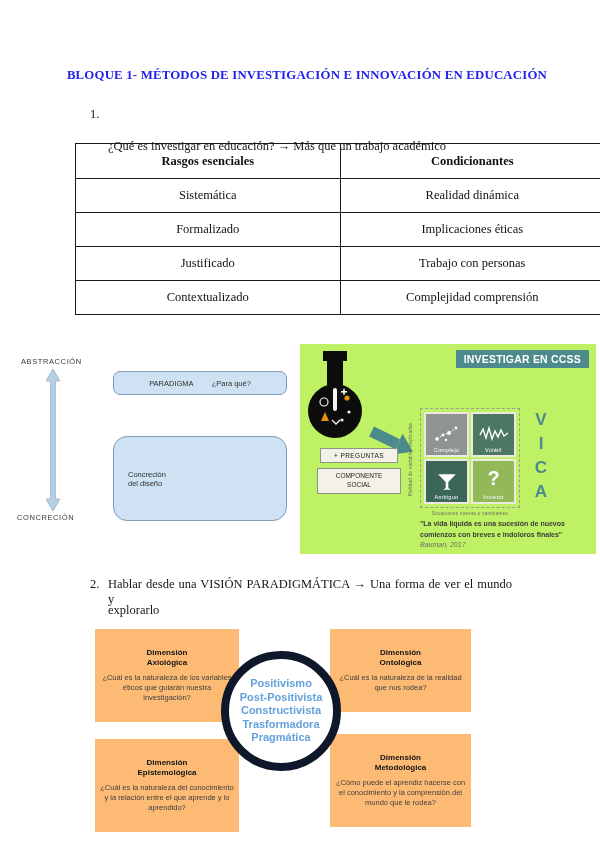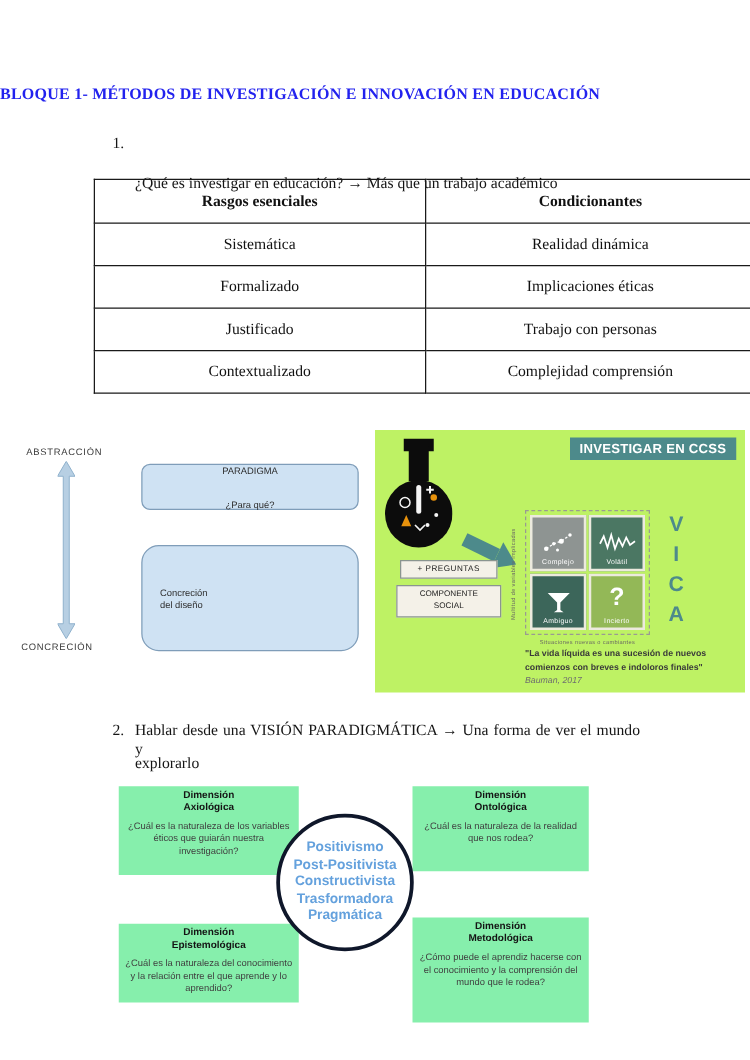--- a/index.html
+++ b/index.html
@@ -1,20 +1,20 @@
 <!DOCTYPE html>
 <html><head>
 <meta charset="utf-8">
 <style>
   html,body{margin:0;padding:0;background:#fff;}
   .page{position:relative;width:600px;height:848px;background:#ffffff;overflow:hidden;
         font-family:"Liberation Serif", serif;color:#111;}
 
   
-  .doc-title{position:absolute;top:68px;left:0;width:536px;text-align:left;
+  .doc-title{position:absolute;top:68px;left:11px;width:536px;text-align:right;
              font-weight:bold;font-size:12.8px;color:#2222ee;letter-spacing:.2px;}
   .list-item{position:absolute;font-size:12.5px;color:#151515;}
   .num{position:absolute;}
   .item1-num{top:107px;left:90px;}
   .item1-text{top:107px;left:108px;width:420px;margin-top:32px;}
   .item2-num{top:577px;left:90px;}
   .item2-line1{top:577px;left:108px;width:404px;text-align:justify;text-align-last:justify;}
   .item2-line2{top:603px;left:108px;width:404px;}
 
   
@@ -25,22 +25,22 @@
 
   
   .axis-label{position:absolute;font-family:"Liberation Sans",sans-serif;font-size:7.5px;
               color:#3a3a3a;letter-spacing:.6px;}
   .abs-label{top:357px;left:21px;}
   .con-label{top:513px;left:17px;}
   .vert-arrow{position:absolute;left:46px;top:369px;}
   .bluebox{position:absolute;left:113px;width:174px;background:#cfe2f3;
            border:1px solid #7f9db9;font-family:"Liberation Sans",sans-serif;
            font-size:7.5px;color:#2e2e2e;box-sizing:border-box;}
-  .box-paradigma{top:371px;height:37px;border-radius:7px;display:flex;align-items:center;
-                 justify-content:center;gap:18px;flex-direction:column;}
+  .box-paradigma{top:371px;height:24px;border-radius:7px;display:flex;align-items:center;
+                 justify-content:center;gap:18px;}
   .box-metodologia{top:399px;height:31px;border-radius:9px;display:flex;align-items:center;
                  justify-content:center;gap:8px;}
   .box-metodo{top:436px;height:85px;border-radius:14px;display:flex;align-items:center;
               padding:8px 10px 8px 14px;justify-content:space-between;}
   .box-metodo .lines div{margin:5px 0;}
   .box-metodo .note{width:52px;text-align:left;white-space:pre-line;}
 
   
   .figure{position:absolute;left:300px;top:344px;width:296px;height:210px;background:#bef264;
           font-family:"Liberation Sans",sans-serif;}
@@ -68,30 +68,30 @@
           text-align:center;letter-spacing:.3px;}
   .axis-x{position:absolute;left:118px;top:167px;width:104px;text-align:center;
           font-size:4.5px;color:#6b6b63;letter-spacing:.3px;}
   .vica-letters{position:absolute;left:232px;top:64px;color:#4d8a8b;font-weight:bold;
           font-size:17px;line-height:24px;text-align:center;width:18px;}
   .quote{position:absolute;left:120px;top:175px;width:170px;font-size:7px;line-height:1.5;
          color:#3a3a3a;font-weight:bold;}
   .quote .src{font-weight:normal;font-style:italic;color:#6f6f6f;}
 
   
-  .dimbox{position:absolute;background:#86efac;font-family:"Liberation Sans",sans-serif;
-          text-align:center;box-sizing:border-box;padding:2px 5px;}
+  .dimbox{position:absolute;background:#fdba74;font-family:"Liberation Sans",sans-serif;
+          text-align:center;box-sizing:border-box;padding:19px 5px;}
   .dimbox .dtitle{font-weight:bold;font-size:8px;color:#141414;line-height:1.3;white-space:pre-line;}
   .dimbox .dbody{font-size:7.5px;color:#3f3f3f;line-height:1.35;margin-top:4px;}
   .dim-ax{left:95px;top:629px;width:144px;min-height:71px;}
   .dim-on{left:330px;top:629px;width:141px;min-height:68px;}
   .dim-ep{left:95px;top:739px;width:144px;min-height:63px;}
   .dim-me{left:330px;top:734px;width:141px;min-height:84px;}
   .paradigm-circle{position:absolute;left:221px;top:651px;width:104px;height:104px;
-        background:#fff;border:3px solid #0f172a;border-radius:50%;
+        background:#fff;border:8px solid #0f172a;border-radius:50%;
         display:flex;align-items:center;justify-content:center;text-align:center;
         font-family:"Liberation Sans",sans-serif;font-weight:bold;font-size:11px;
         line-height:13.5px;color:#64a1dd;}
 </style>
 </head>
 <body>
 
 <div class="page">
 
   <div class="doc-title">BLOQUE 1- MÉTODOS DE INVESTIGACIÓN E INNOVACIÓN EN EDUCACIÓN</div>

